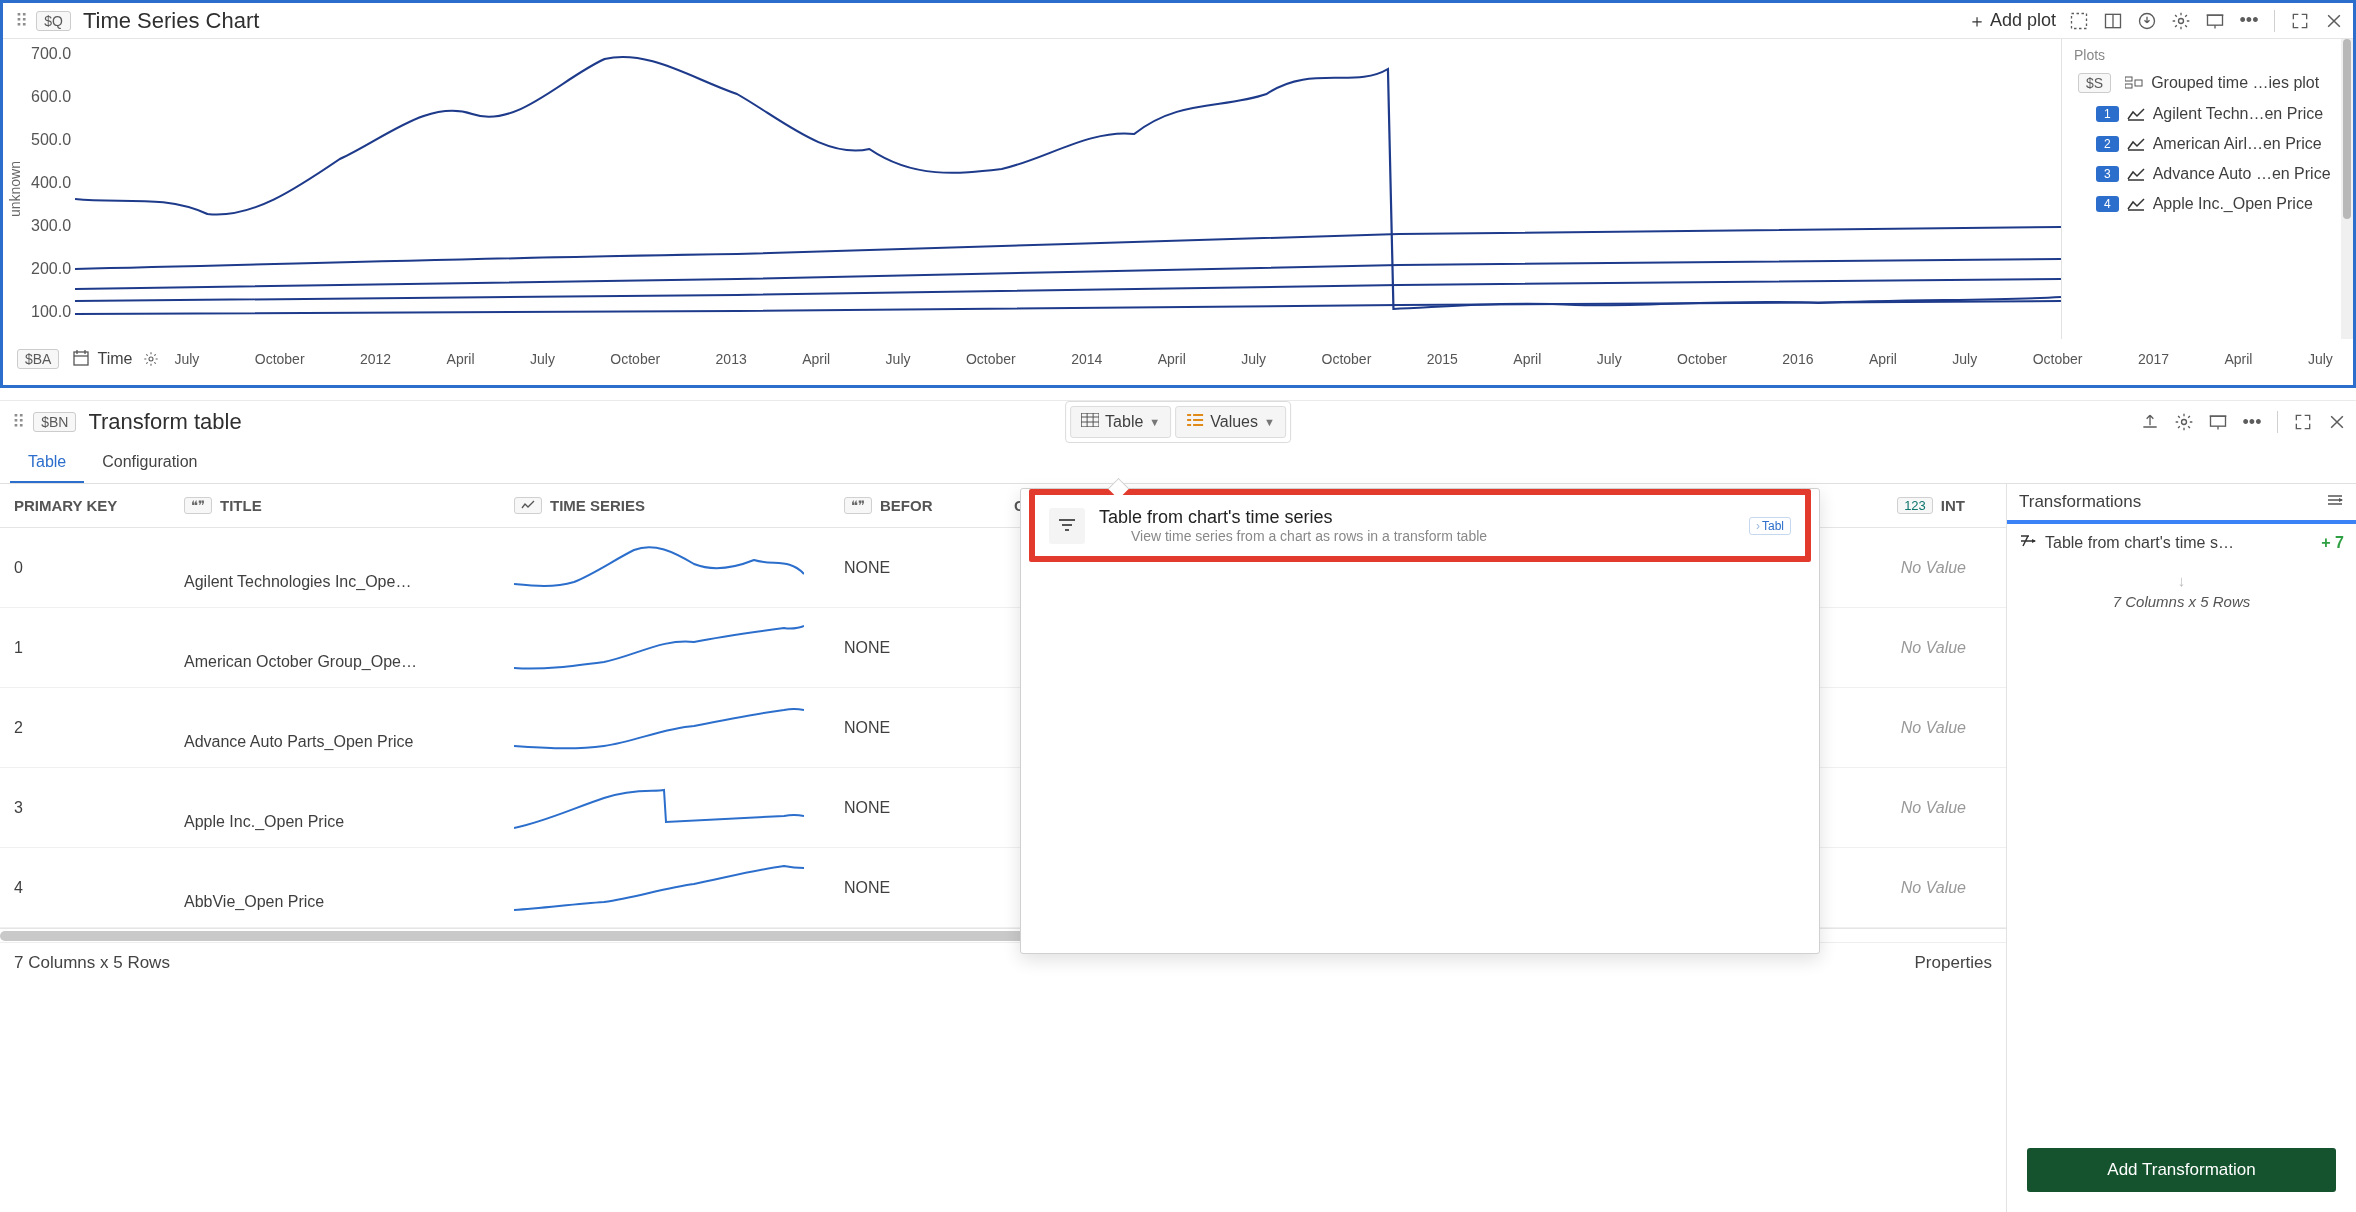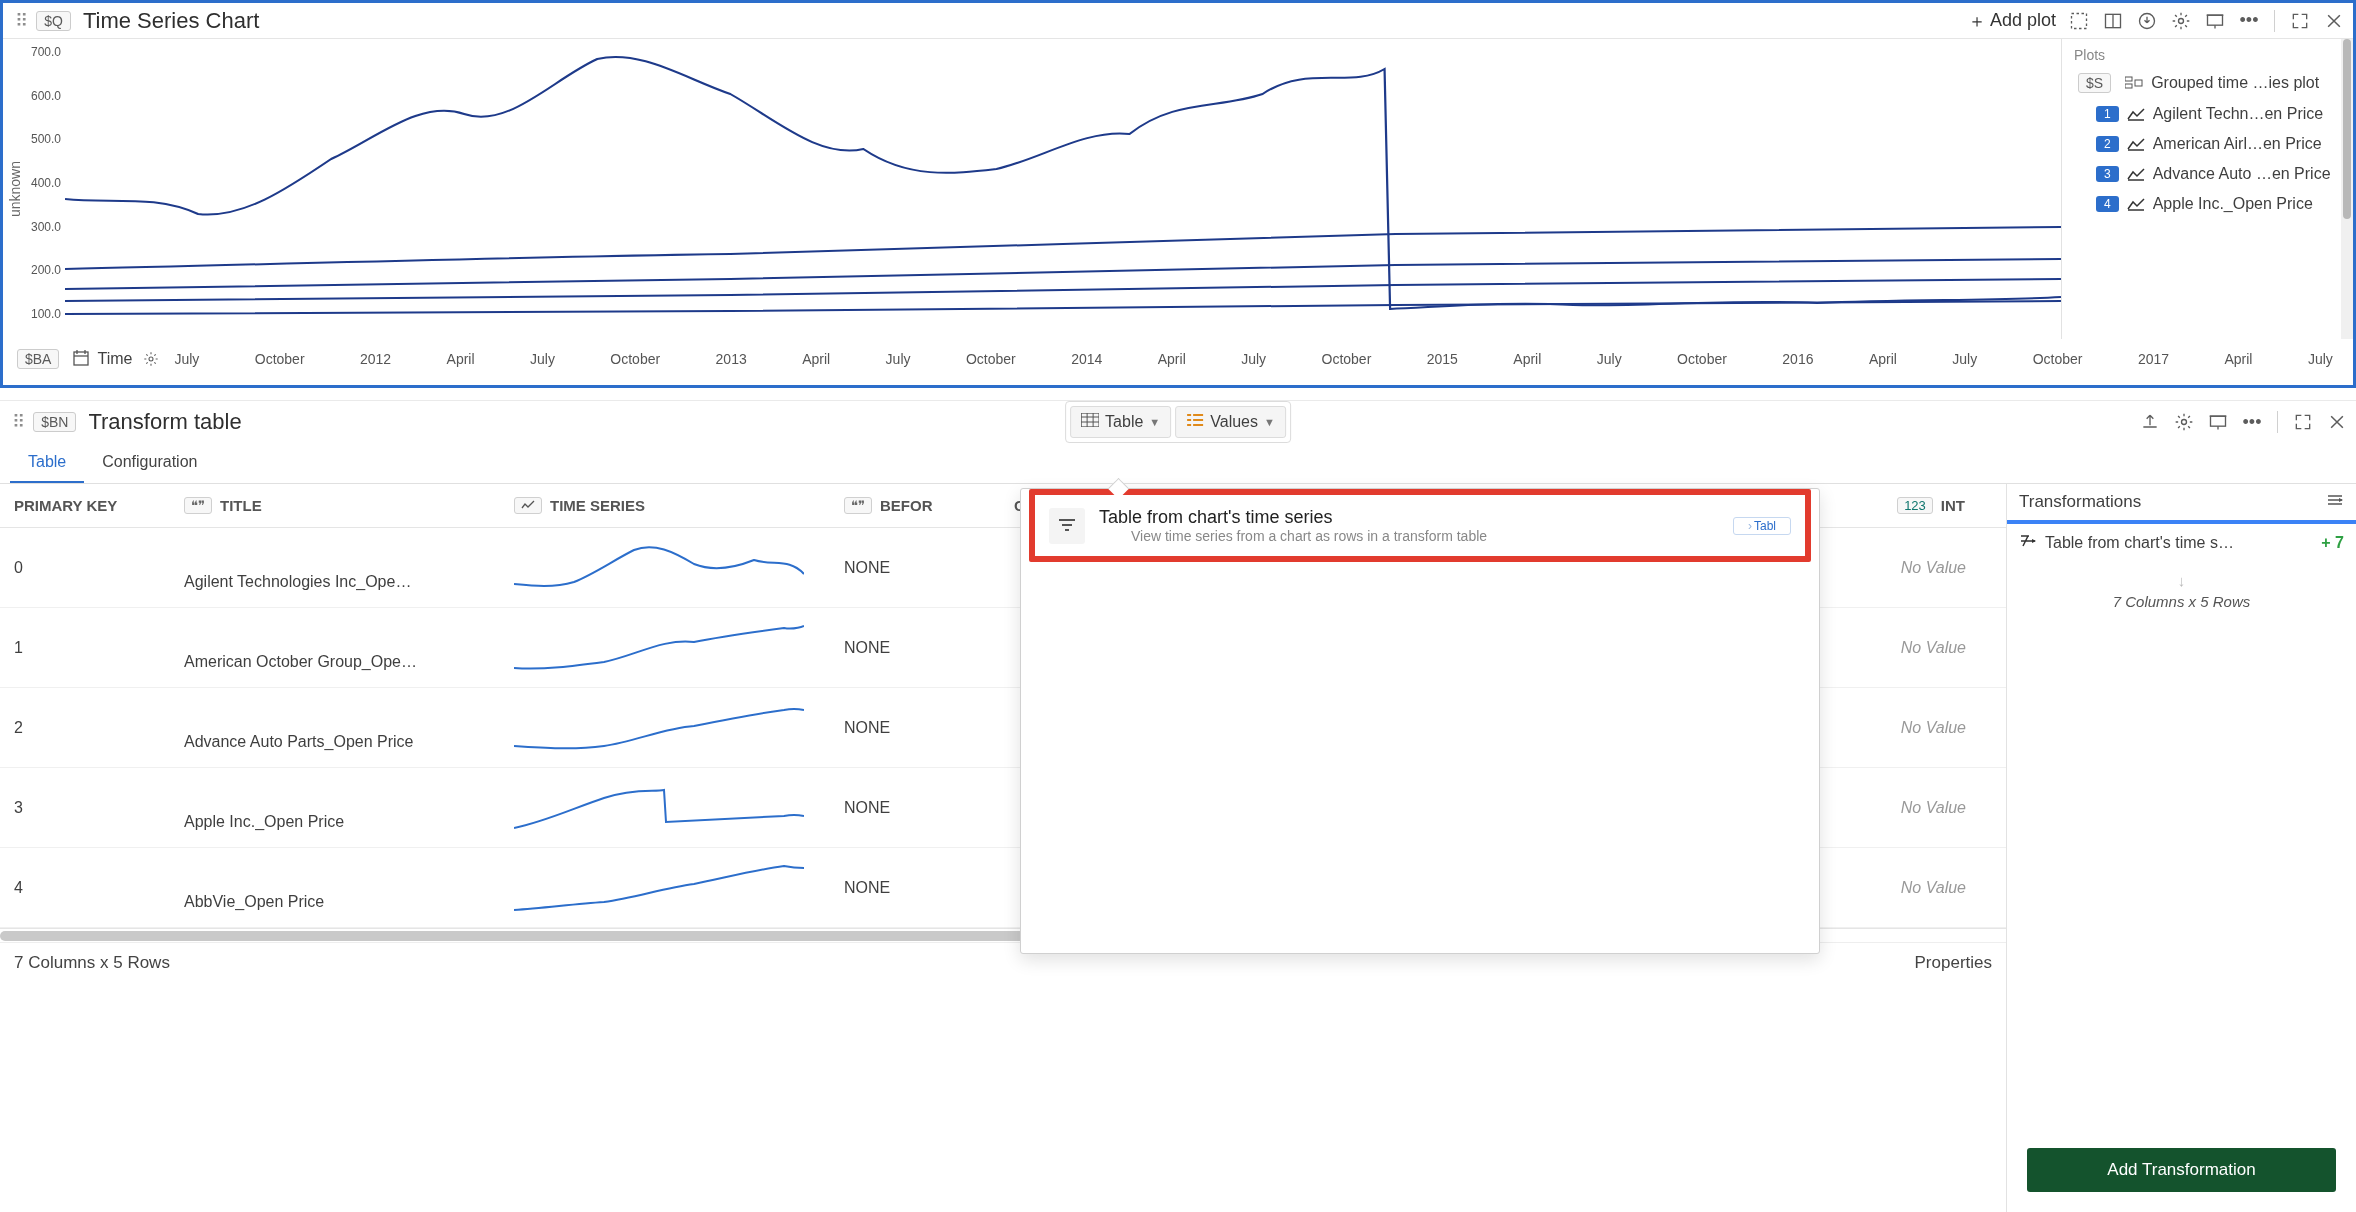--- a/index.html
+++ b/index.html
@@ -12,21 +12,21 @@
 .drag-handle { color: #8e8e8e; font-size: 18px; letter-spacing: -2px; user-select: none; padding: 0 4px; line-height: 1; }
 .ref-chip { border: 1px solid #ccc; border-radius: 3px; padding: 1px 7px; margin: 0 6px; font-size: 14px; color: #5a5a5a; background: #f7f7f7; }
 .title { font-size: 22px; font-weight: 400; color: #2f2f2f; padding-left: 6px; }
 .chart-actions { margin-left: auto; display: flex; align-items: center; gap: 12px; }
 .add-plot-btn { display: flex; align-items: center; gap: 4px; font-size: 18px; color: #333; cursor: pointer; }
 .icon-btn { width: 22px; height: 22px; display: inline-flex; align-items: center; justify-content: center; color: #5c5c5c; cursor: pointer; font-size: 18px; }
 .sep { width: 1px; height: 22px; background: #d0d0d0; margin: 0 2px; }
 
 .chart-body { position: relative; height: 300px; display: flex; }
 .y-axis-label { writing-mode: vertical-rl; transform: rotate(180deg); font-size: 14px; color: #666; padding: 4px; align-self: center; }
-.y-ticks { display: flex; flex-direction: column; justify-content: space-between; padding: 6px 4px 18px 4px; text-align: right; font-size: 12px; color: #555; }
+.y-ticks { display: flex; flex-direction: column; justify-content: space-between; padding: 6px 4px 18px 4px; text-align: right; font-size: 16px; color: #555; }
 .chart-plot { flex: 1; position: relative; }
 .chart-svg { width: 100%; height: 100%; }
 .chart-svg path { fill: none; stroke: #1e3a8a; stroke-width: 2; }
 .chart-plots-panel { width: 292px; border-left: 1px solid #e2e2e2; padding: 4px 6px; overflow-y: auto; font-size: 16px; }
 .chart-plots-panel .hdr { color: #888; font-size: 14px; padding: 4px 6px; }
 .plot-row { display: flex; align-items: center; gap: 8px; padding: 6px 4px; }
 .series-row { display: flex; align-items: center; gap: 8px; padding: 6px 4px 6px 28px; }
 .num-chip { background: #2c6ecb; color: #fff; border-radius: 3px; font-size: 12px; padding: 1px 8px; min-width: 22px; text-align: center; }
 .line-icon { display: inline-block; }
 .line-icon svg { display: block; }
@@ -87,21 +87,21 @@
 
 
 .popover { position: absolute; left: 1020px; top: 4px; width: 800px; height: 466px; background: #fff; border: 1px solid #d0d0d0; box-shadow: 0 6px 18px rgba(0,0,0,0.12); border-radius: 3px; z-index: 60; }
 .popover::before { content: ""; position: absolute; top: -8px; left: 90px; width: 14px; height: 14px; background: #fff; border-left: 1px solid #d0d0d0; border-top: 1px solid #d0d0d0; transform: rotate(45deg); }
 .popover .custom-hdr { padding: 14px 18px 10px 18px; font-size: 15px; font-weight: 700; color: #555; }
 .popover-item { display: flex; align-items: center; padding: 12px 14px; gap: 14px; border: 6px solid #e23b2e; margin: 0 8px; border-radius: 2px; }
 .popover-item .iconbox { width: 36px; height: 36px; display: flex; align-items: center; justify-content: center; background: #f4f4f4; border-radius: 3px; }
 .popover-item .txt { flex: 1; }
 .popover-item .t1 { font-size: 18px; color: #222; }
 .popover-item .t2 { font-size: 14px; color: #888; margin-left: 32px; }
-.popover-item .tag { border: 1px solid #c6d8f0; color: #2c6ecb; font-size: 12px; padding: 1px 14px; border-radius: 3px; display: flex; align-items: center; gap: 2px; }
+.popover-item .tag { border: 1px solid #c6d8f0; color: #2c6ecb; font-size: 12px; padding: 1px 6px; border-radius: 3px; display: flex; align-items: center; gap: 2px; }
 .popover-item .tag::before { content: "›"; color: #9bb8e0; }
 
 
 .chart-scrollbar { position: absolute; right: 0; top: 0; bottom: 0; width: 12px; background: #f0f0f0; }
 .chart-scrollbar .thumb { position: absolute; top: 0; left: 2px; width: 8px; height: 60%; background: #b8b8b8; border-radius: 4px; }
 
 
 svg.icon { width: 20px; height: 20px; }
 </style>
 </head>

